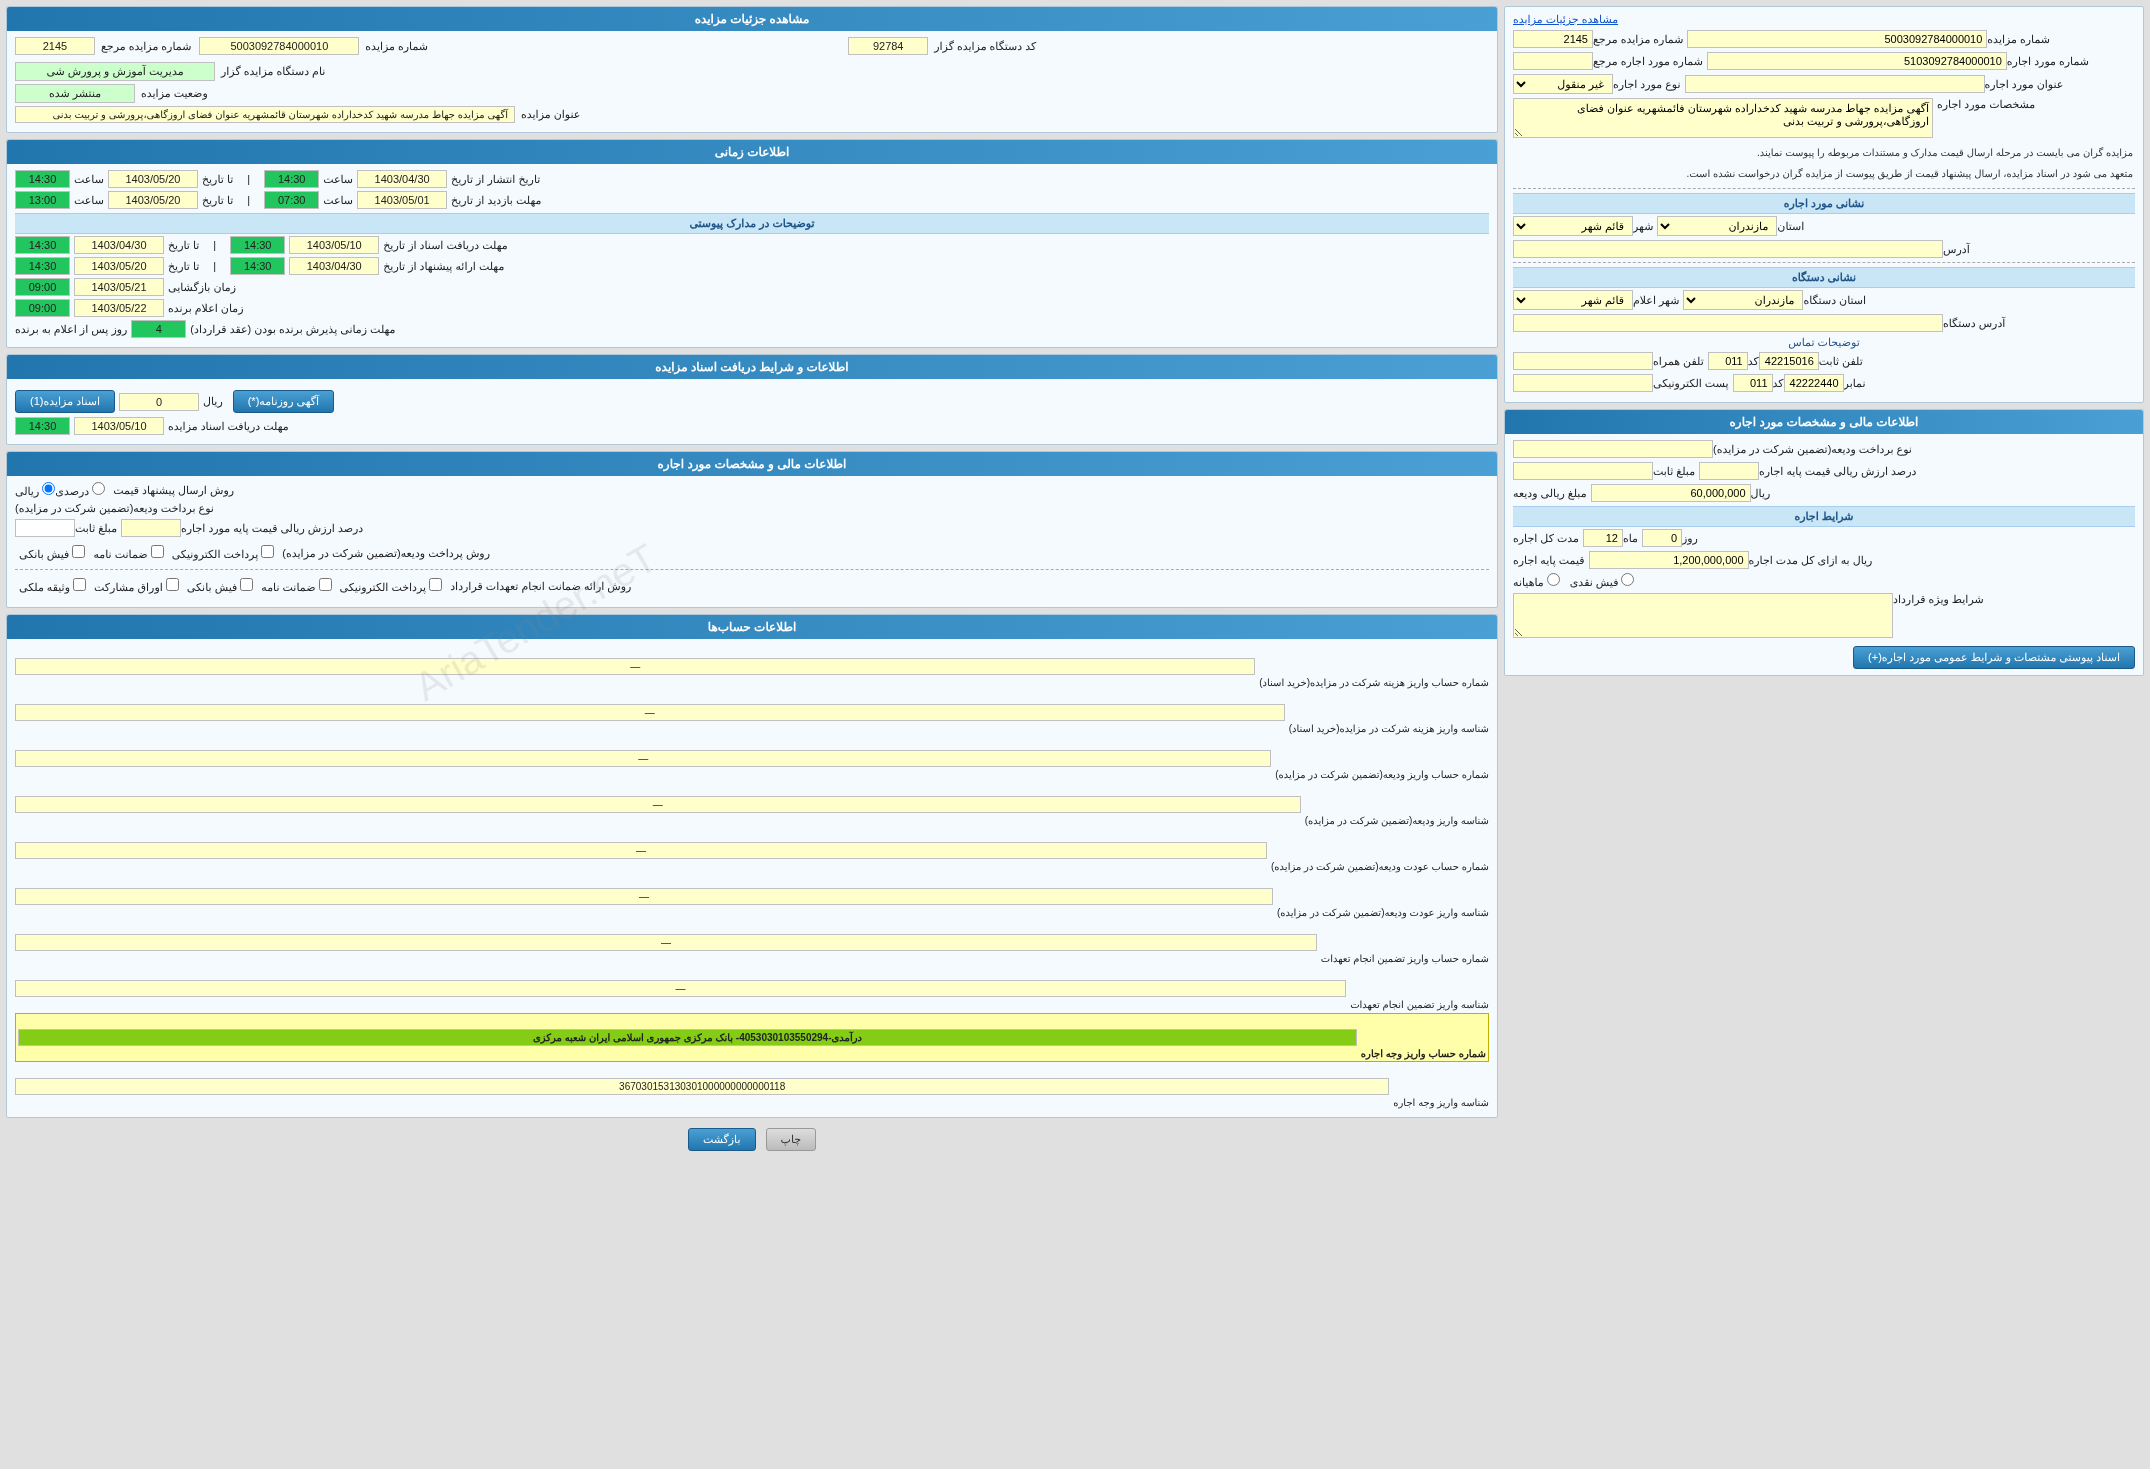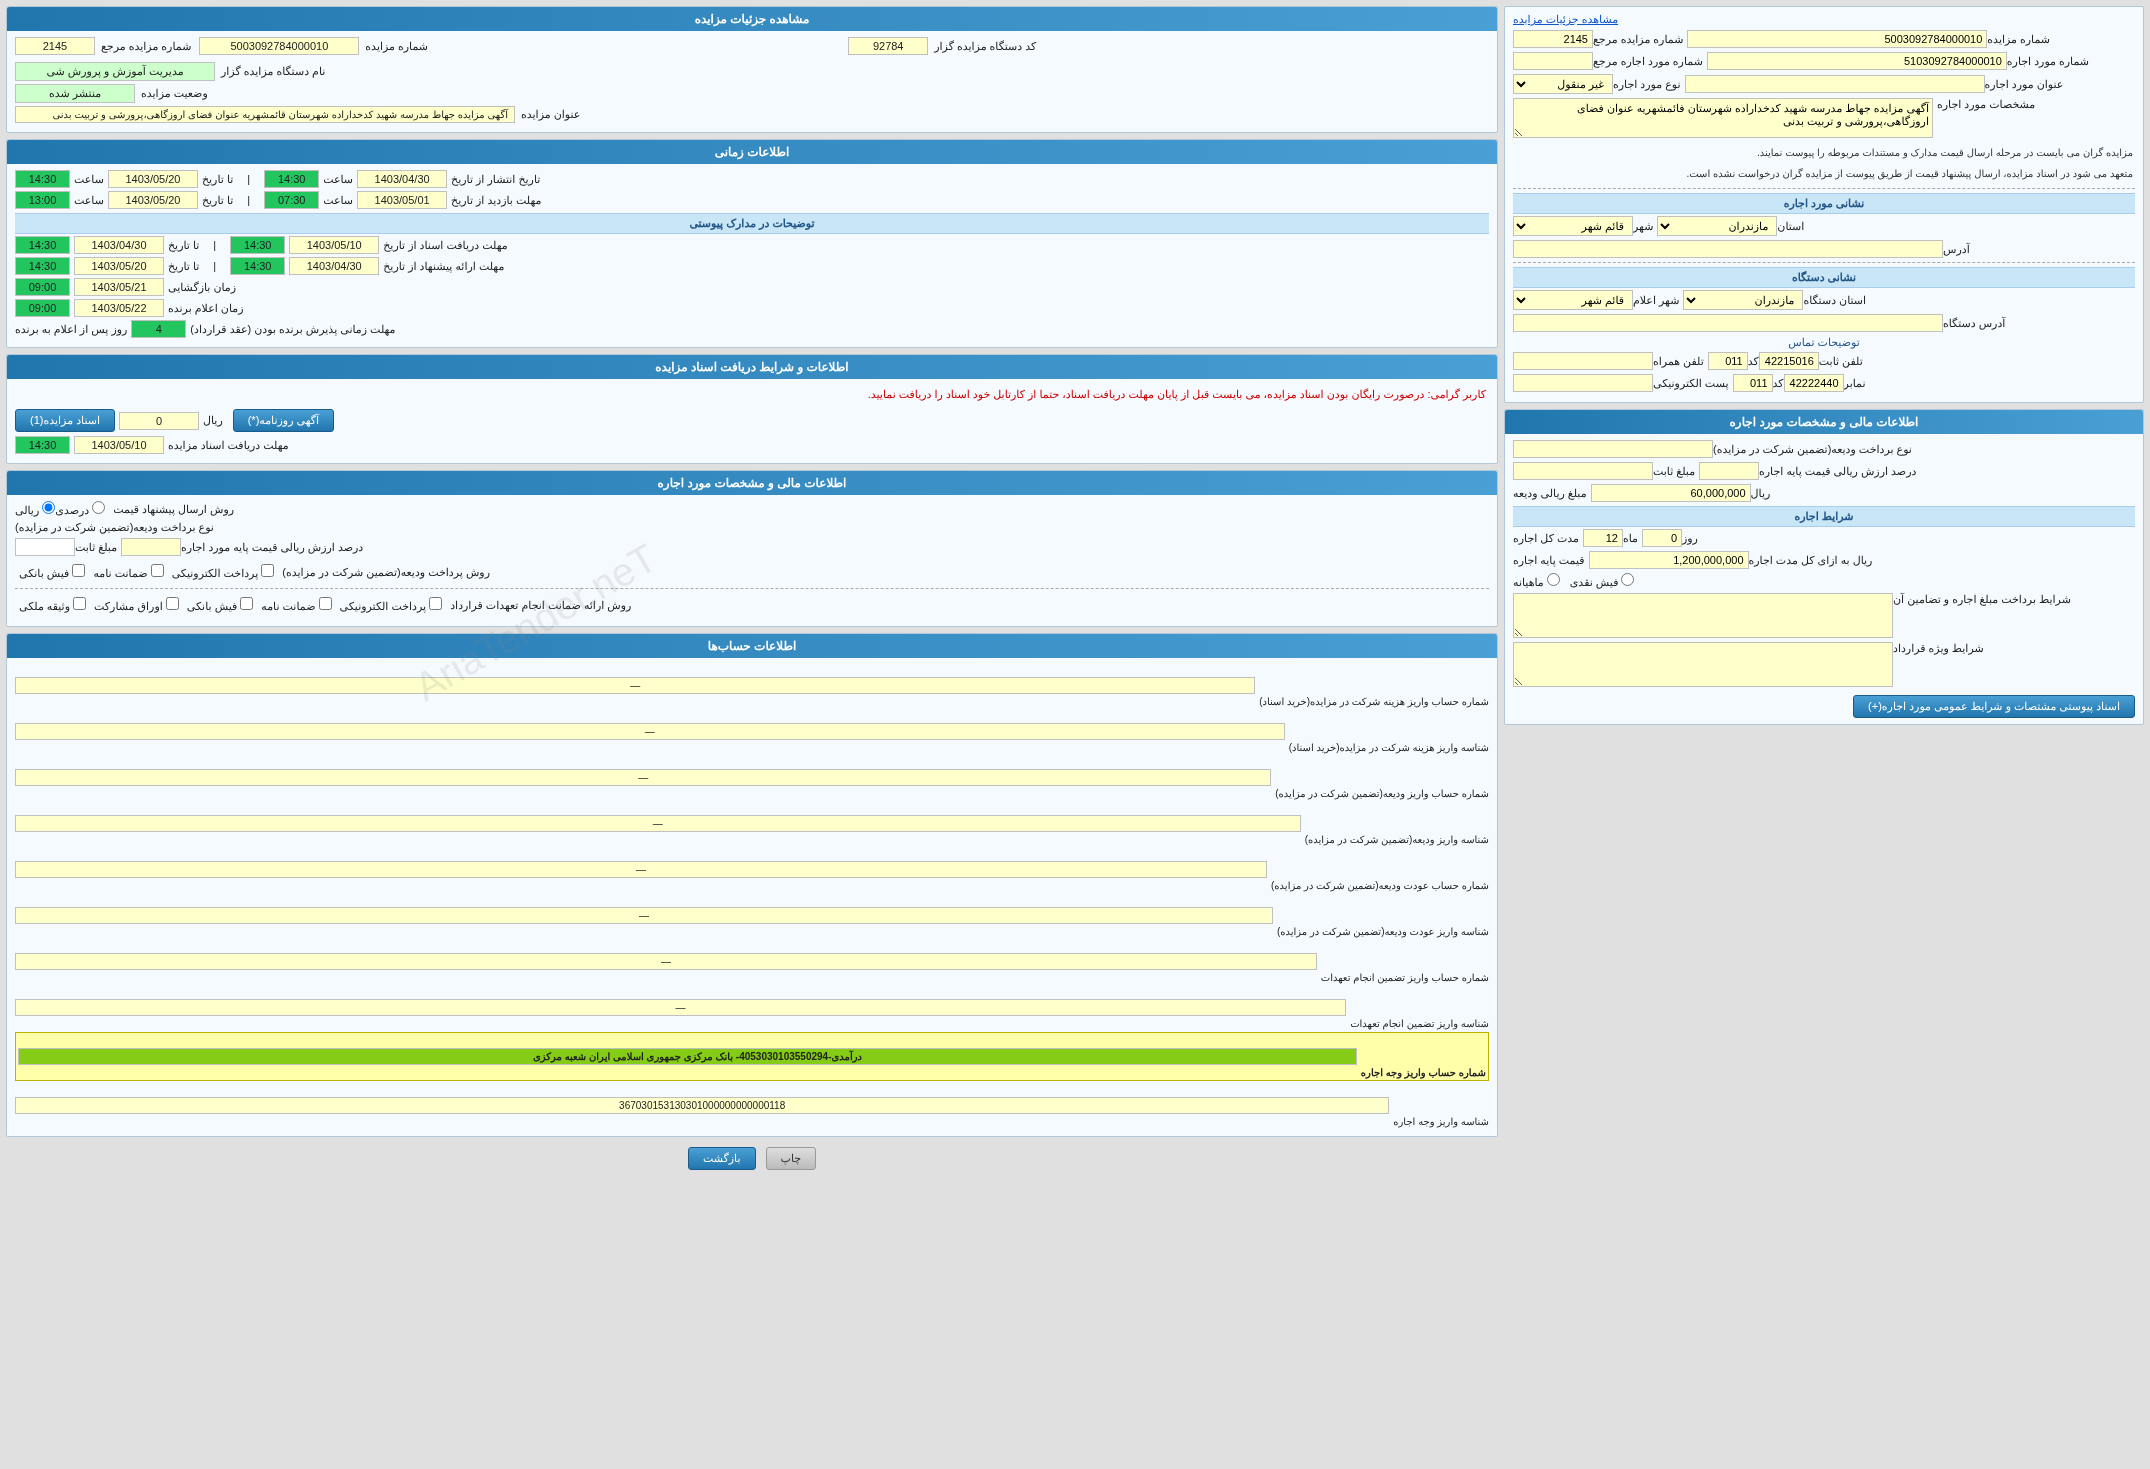--- a/index.html
+++ b/index.html
@@ -358,24 +358,20 @@
           <input class="form-input" style="width: 160px;" value="1,200,000,000">
           <span class="form-label">قیمت پایه اجاره</span>
         </div>
         <div class="form-row" style="gap:10px;">
           <label style="font-size:11px;">
             <input type="radio" name="payment" style=""> <span>فیش نقدی</span>
           </label>
           <label style="font-size:11px;">
             <input type="radio" name="payment" style=""> <span>ماهیانه</span>
           </label>
-        </div>
-        <div class="form-row" style="align-items:flex-start;">
-          <span class="form-label">شرایط برداخت مبلغ اجاره و تضامین آن</span>
-          <textarea class="textarea-field" style="width: 380px; height: 45px;"></textarea>
         </div>
         <div class="form-row" style="align-items:flex-start;">
           <span class="form-label">شرایط ویژه قرارداد</span>
           <textarea class="textarea-field" style="width: 380px; height: 45px;"></textarea>
         </div>
 
         <div style="margin-top:8px; text-align:right;">
           <button class="btn btn-blue">اسناد پیوستی مشتصات و شرایط عمومی مورد اجاره(+)</button>
         </div>
       </div>
@@ -482,21 +478,20 @@
           <span>روز پس از اعلام به برنده</span>
         </div>
       </div>
     </div>
 
     <div class="section-box">
       <div class="section-header">
         <span>اطلاعات و شرایط دریافت اسناد مزایده</span>
       </div>
       <div class="section-content">
-        <div class="warning-text">کاربر گرامی: درصورت رایگان بودن اسناد مزایده، می بایست قبل از پایان مهلت دریافت اسناد، حتما از کارتابل خود اسناد را دریافت نمایید.</div>
         <div style="display:flex; gap:10px; justify-content:flex-end; margin-top:5px; align-items:center;">
           <div style="display:flex; align-items:center; gap:4px;">
             <button class="btn btn-blue">آگهی روزنامه(*)</button>
           </div>
           <div style="display:flex; align-items:center; gap:4px;">
             <span class="right-info-label">ریال</span>
             <span class="right-info-value">0</span>
             <button class="btn btn-blue">اسناد مزایده(1)</button>
           </div>
         </div>

